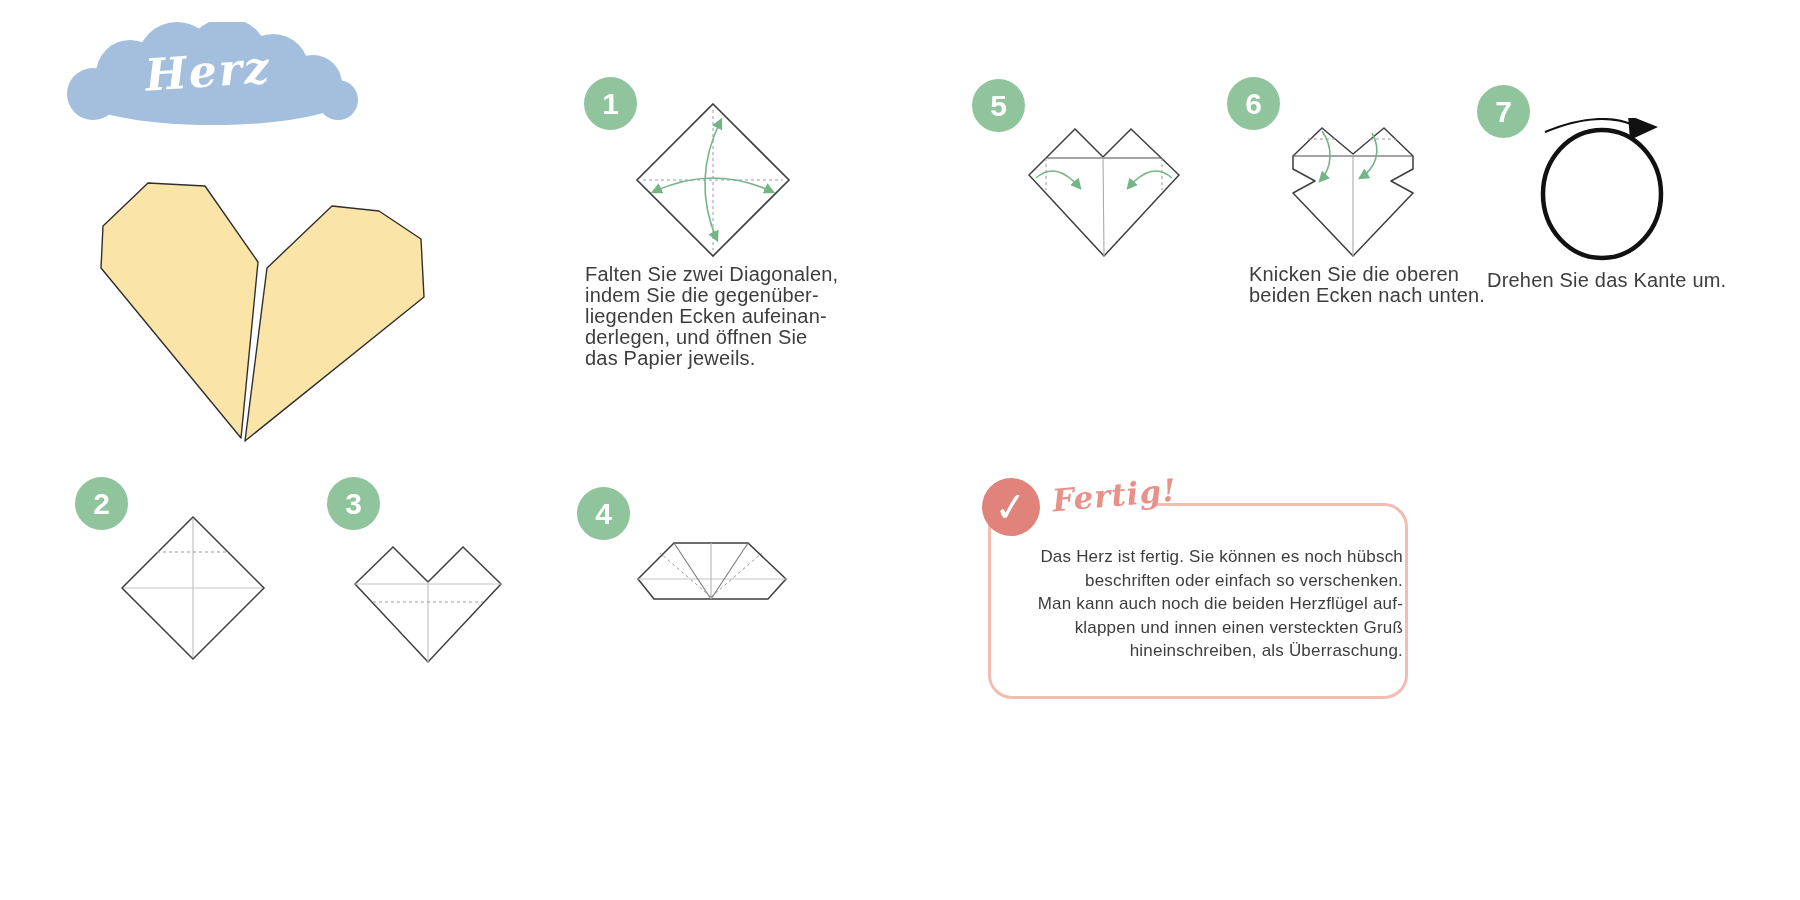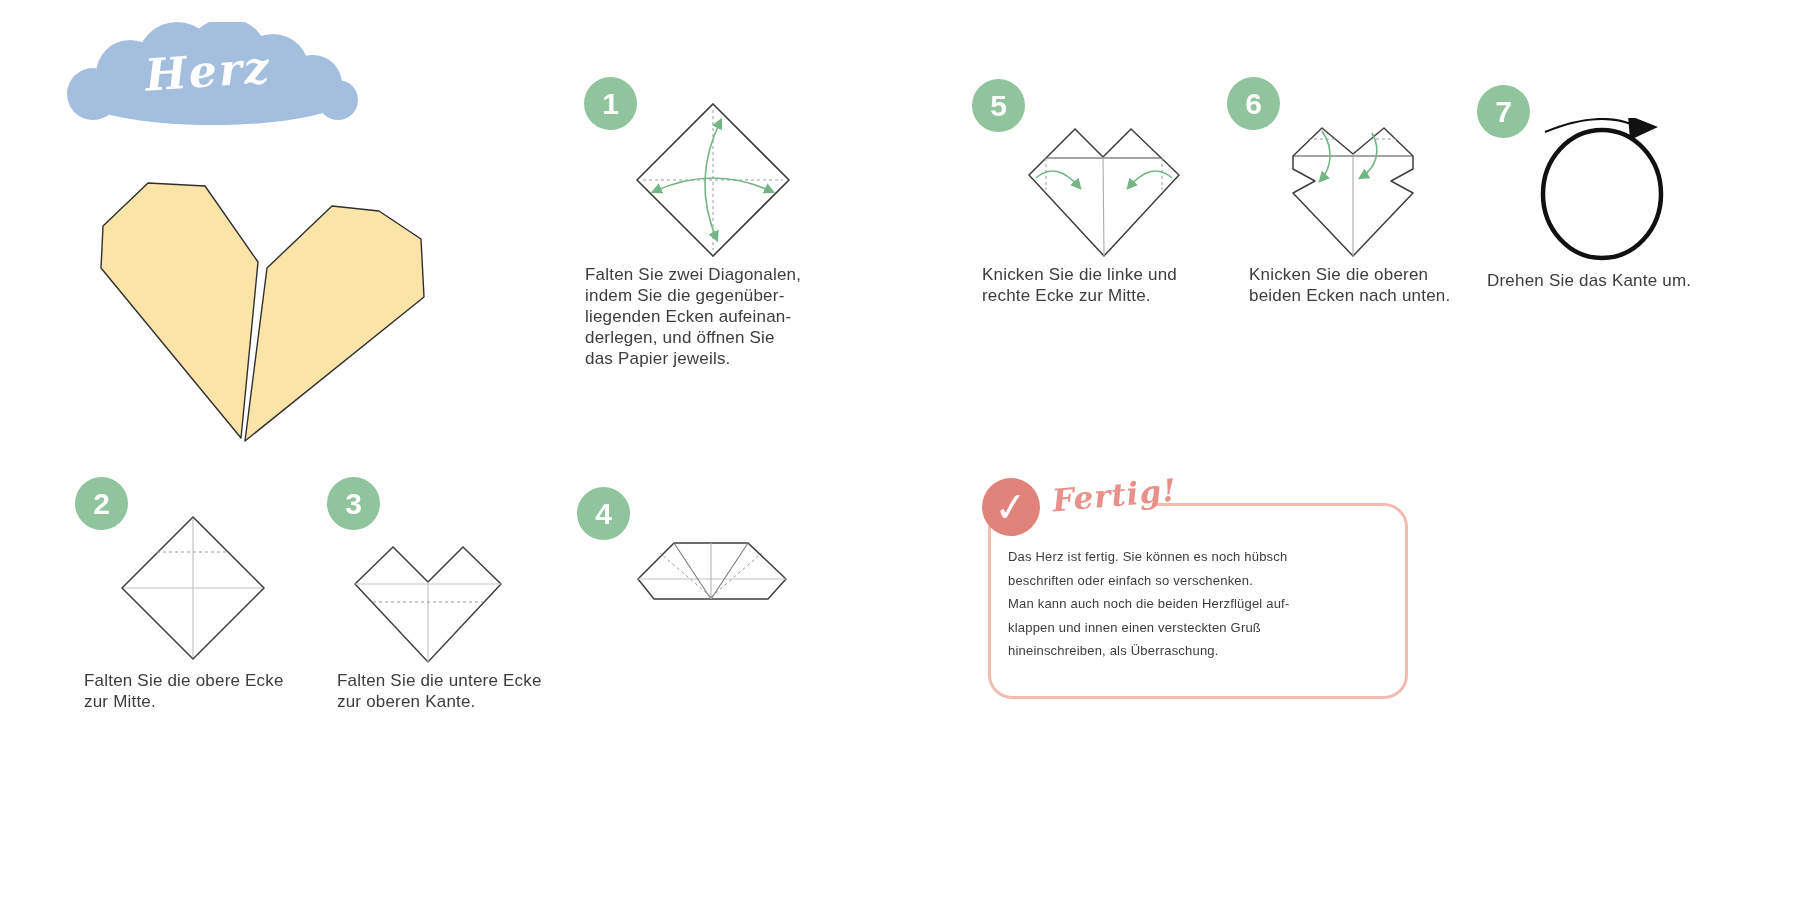--- a/index.html
+++ b/index.html
@@ -15,21 +15,21 @@
     font-size:44px;color:#ffffff;letter-spacing:2px;
   }
   
   .badge{
     position:absolute;width:53px;height:53px;border-radius:50%;
     background:var(--step-green,#8fc49c);color:#ffffff;
     font-size:30px;font-weight:bold;line-height:53px;text-align:center;
   }
   
   .step-text{
-    position:absolute;font-size:17px;line-height:21px;letter-spacing:.2px;
+    position:absolute;font-size:20px;line-height:21px;letter-spacing:.2px;
     color:var(--text-dark,#3d3d3d);white-space:pre-line;
   }
   
   .done-box{
     position:absolute;left:988px;top:503px;width:420px;height:196px;
     border:3px solid var(--done-border-pink,#f2bcb1);border-radius:24px;
     box-sizing:border-box;background:#ffffff;
   }
   .done-border-gap{
     position:absolute;left:1030px;top:496px;width:122px;height:16px;background:#ffffff;
@@ -42,22 +42,23 @@
     color:#ffffff;font-size:40px;font-weight:bold;line-height:1;transform:rotate(-6deg);
     font-family:"DejaVu Sans",sans-serif;
   }
   .done-label{
     position:absolute;left:1052px;top:477px;transform:rotate(-5deg);
     font-family:"DejaVu Serif",serif;font-style:italic;font-weight:bold;
     font-size:31px;color:var(--done-label-pink,#e8918a);letter-spacing:1px;
   }
   .done-text{
     position:absolute;left:1008px;top:545px;width:395px;
-    font-size:13px;line-height:23.5px;letter-spacing:.2px;white-space:pre-line;
+    font-size:17px;line-height:23.5px;letter-spacing:.2px;white-space:pre-line;
     color:var(--text-dark,#3d3d3d);
+    text-align:right;
   }
   svg{display:block;}
 </style>
 </head>
 <body>
 
 <div id="page">
 
   <svg width="0" height="0" style="position:absolute" aria-hidden="true">
     <defs>
@@ -104,32 +105,28 @@
 derlegen, und öffnen Sie
 das Papier jeweils.</div>
 
   <div class="badge" style="left:75px;top:477px;">2</div>
   <svg class="abs" style="left:119px;top:514px;" width="148" height="148" viewBox="0 0 148 148">
     <polygon points="74,3 145,74 74,145 3,74" fill="#ffffff" stroke="#3e3e3e" stroke-width="1.5"></polygon>
     <line x1="5" y1="74" x2="143" y2="74" stroke="#c4c4c4" stroke-width="1.2"></line>
     <line x1="74" y1="5" x2="74" y2="143" stroke="#c4c4c4" stroke-width="1.2"></line>
     <line x1="38" y1="38" x2="110" y2="38" stroke="#9b9b9b" stroke-width="1" stroke-dasharray="3,3"></line>
   </svg>
-  <div class="step-text" style="left:84px;top:670px;width:260px;">Falten Sie die obere Ecke
-zur Mitte.</div>
 
   <div class="badge" style="left:327px;top:477px;">3</div>
   <svg class="abs" style="left:353px;top:544px;" width="150" height="120" viewBox="0 0 150 120">
     <polygon points="2,40 40,3 75,38 110,3 148,40 75,118" fill="#ffffff" stroke="#3e3e3e" stroke-width="1.5"></polygon>
     <line x1="2" y1="40" x2="148" y2="40" stroke="#c4c4c4" stroke-width="1.2"></line>
     <line x1="75" y1="38" x2="75" y2="118" stroke="#c4c4c4" stroke-width="1.2"></line>
     <line x1="20" y1="58" x2="130" y2="58" stroke="#9b9b9b" stroke-width="1" stroke-dasharray="3,3"></line>
   </svg>
-  <div class="step-text" style="left:337px;top:670px;width:270px;">Falten Sie die untere Ecke
-zur oberen Kante.</div>
 
   <div class="badge" style="left:577px;top:487px;">4</div>
   <svg class="abs" style="left:636px;top:541px;" width="152" height="64" viewBox="0 0 152 64">
     <polygon points="2,38 38,2 112,2 150,38 132,58 18,58" fill="#ffffff" stroke="#3e3e3e" stroke-width="1.5"></polygon>
     <line x1="2" y1="38" x2="150" y2="38" stroke="#c4c4c4" stroke-width="1.1"></line>
     <line x1="38" y1="2" x2="75" y2="58" stroke="#7a7a7a" stroke-width="1.1"></line>
     <line x1="112" y1="2" x2="75" y2="58" stroke="#7a7a7a" stroke-width="1.1"></line>
     <line x1="75" y1="2" x2="75" y2="58" stroke="#b5b5b5" stroke-width="1.1"></line>
     <line x1="75" y1="56" x2="24" y2="12" stroke="#9b9b9b" stroke-width="1" stroke-dasharray="3,3"></line>
     <line x1="75" y1="56" x2="126" y2="12" stroke="#9b9b9b" stroke-width="1" stroke-dasharray="3,3"></line>
@@ -138,22 +135,20 @@
   <div class="badge" style="left:972px;top:79px;">5</div>
   <svg class="abs" style="left:1028px;top:126px;" width="152" height="132" viewBox="0 0 152 132">
     <polygon points="1,49 47,3 75,31 103,3 151,49 76,130" fill="#ffffff" stroke="#3e3e3e" stroke-width="1.5"></polygon>
     <line x1="18" y1="32" x2="134" y2="32" stroke="#4a4a4a" stroke-width="1.1"></line>
     <line x1="75" y1="31" x2="76" y2="130" stroke="#aaaaaa" stroke-width="1.1"></line>
     <line x1="18" y1="32" x2="18" y2="64" stroke="#9b9b9b" stroke-width="1" stroke-dasharray="3,3"></line>
     <line x1="134" y1="32" x2="134" y2="64" stroke="#9b9b9b" stroke-width="1" stroke-dasharray="3,3"></line>
     <path d="M 8,52 Q 28,34 52,62" fill="none" stroke="#74b586" stroke-width="1.6" marker-end="url(#ah)"></path>
     <path d="M 144,52 Q 124,34 100,62" fill="none" stroke="#74b586" stroke-width="1.6" marker-end="url(#ah)"></path>
   </svg>
-  <div class="step-text" style="left:982px;top:264px;width:240px;">Knicken Sie die linke und
-rechte Ecke zur Mitte.</div>
 
   <div class="badge" style="left:1227px;top:77px;">6</div>
   <svg class="abs" style="left:1292px;top:126px;" width="122" height="132" viewBox="0 0 122 132">
     <path d="M 1,30 L 30,2 L 61,28 L 92,2 L 121,30 L 121,43 L 99,55 L 121,67 L 61,130 L 1,67 L 23,55 L 1,43 Z" fill="#ffffff" stroke="#3e3e3e" stroke-width="1.5" stroke-linejoin="round"></path>
     <line x1="1" y1="30" x2="121" y2="30" stroke="#4a4a4a" stroke-width="1.1"></line>
     <line x1="61" y1="28" x2="61" y2="130" stroke="#aaaaaa" stroke-width="1.1"></line>
     <line x1="16" y1="13" x2="44" y2="13" stroke="#9b9b9b" stroke-width="1" stroke-dasharray="3,3"></line>
     <line x1="78" y1="13" x2="106" y2="13" stroke="#9b9b9b" stroke-width="1" stroke-dasharray="3,3"></line>
     <path d="M 30,5 C 42,22 40,42 28,55" fill="none" stroke="#74b586" stroke-width="1.6" marker-end="url(#ah)"></path>
     <path d="M 80,7 C 90,25 84,42 68,52" fill="none" stroke="#74b586" stroke-width="1.6" marker-end="url(#ah)"></path>

